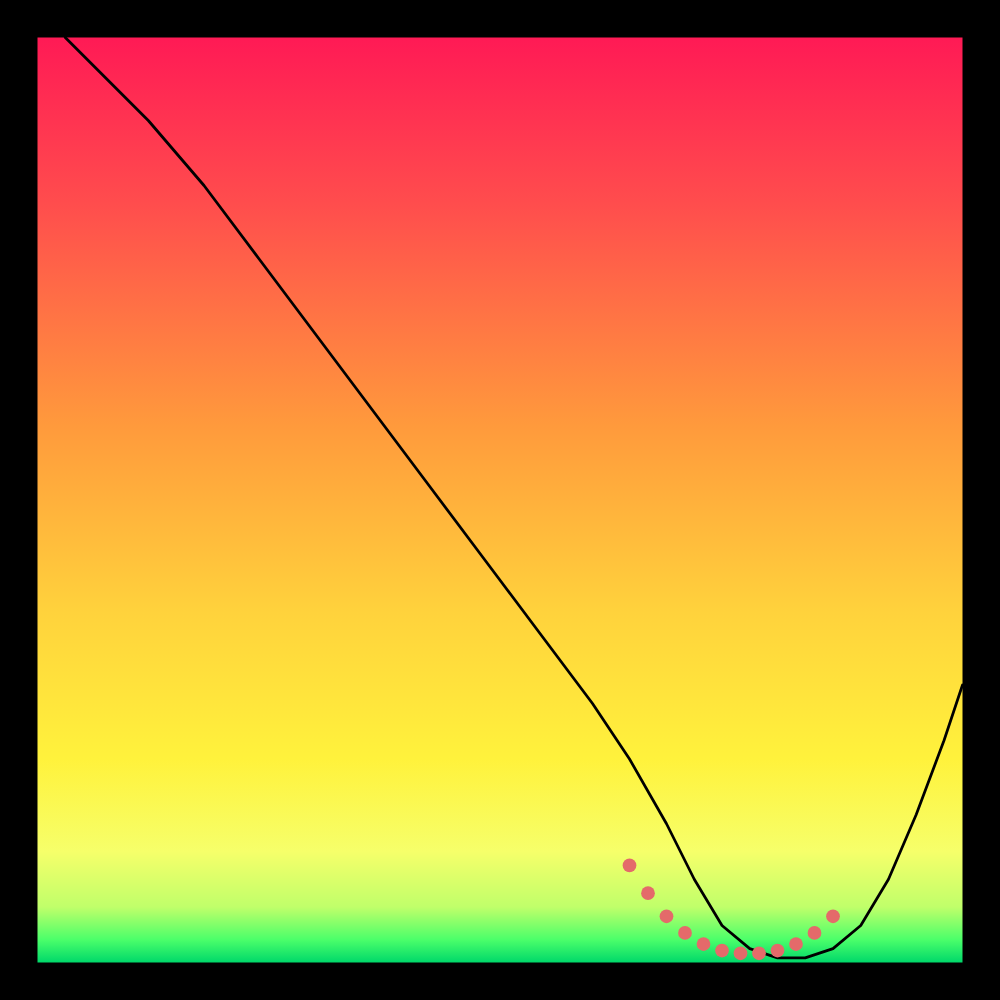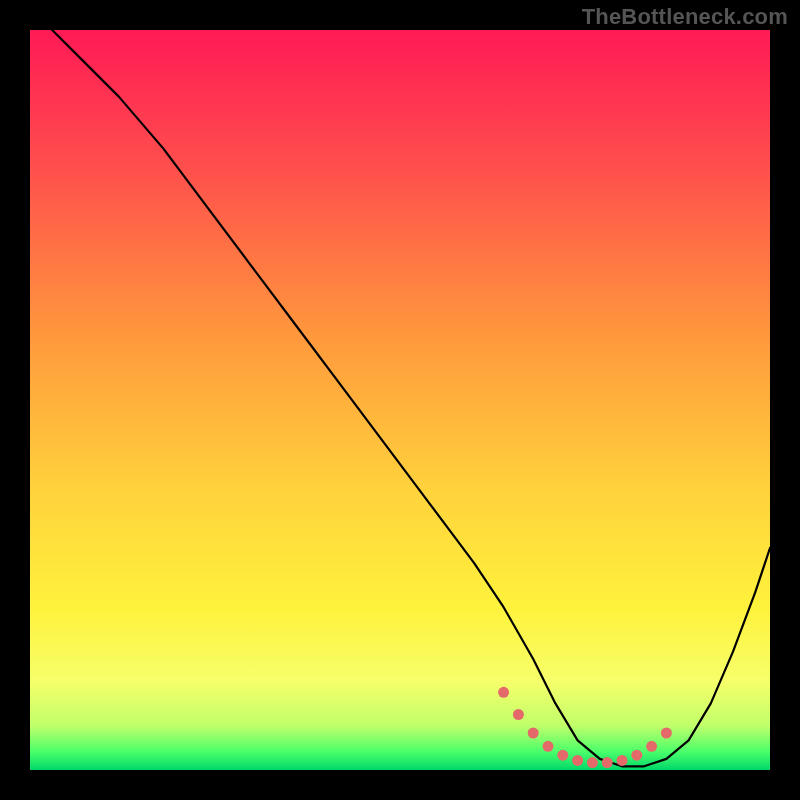--- a/index.html
+++ b/index.html
@@ -30,21 +30,20 @@
   svg {
     position: absolute;
     left: 0;
     top: 0;
   }
 </style>
 </head>
 <body>
 
 <div class="stage">
-  <div class="watermark">TheBottleneck.com</div>
   <svg id="chart-svg" width="800" height="800">
       <defs>
         <linearGradient id="bg-grad" x1="0" y1="0" x2="0" y2="1">
           <stop offset="0%" stop-color="#ff1a55"></stop>
           <stop offset="18%" stop-color="#ff4d4d"></stop>
           <stop offset="42%" stop-color="#ff9a3c"></stop>
           <stop offset="62%" stop-color="#ffd23c"></stop>
           <stop offset="78%" stop-color="#fff23c"></stop>
           <stop offset="88%" stop-color="#f6ff6a"></stop>
           <stop offset="94%" stop-color="#c0ff6a"></stop>

